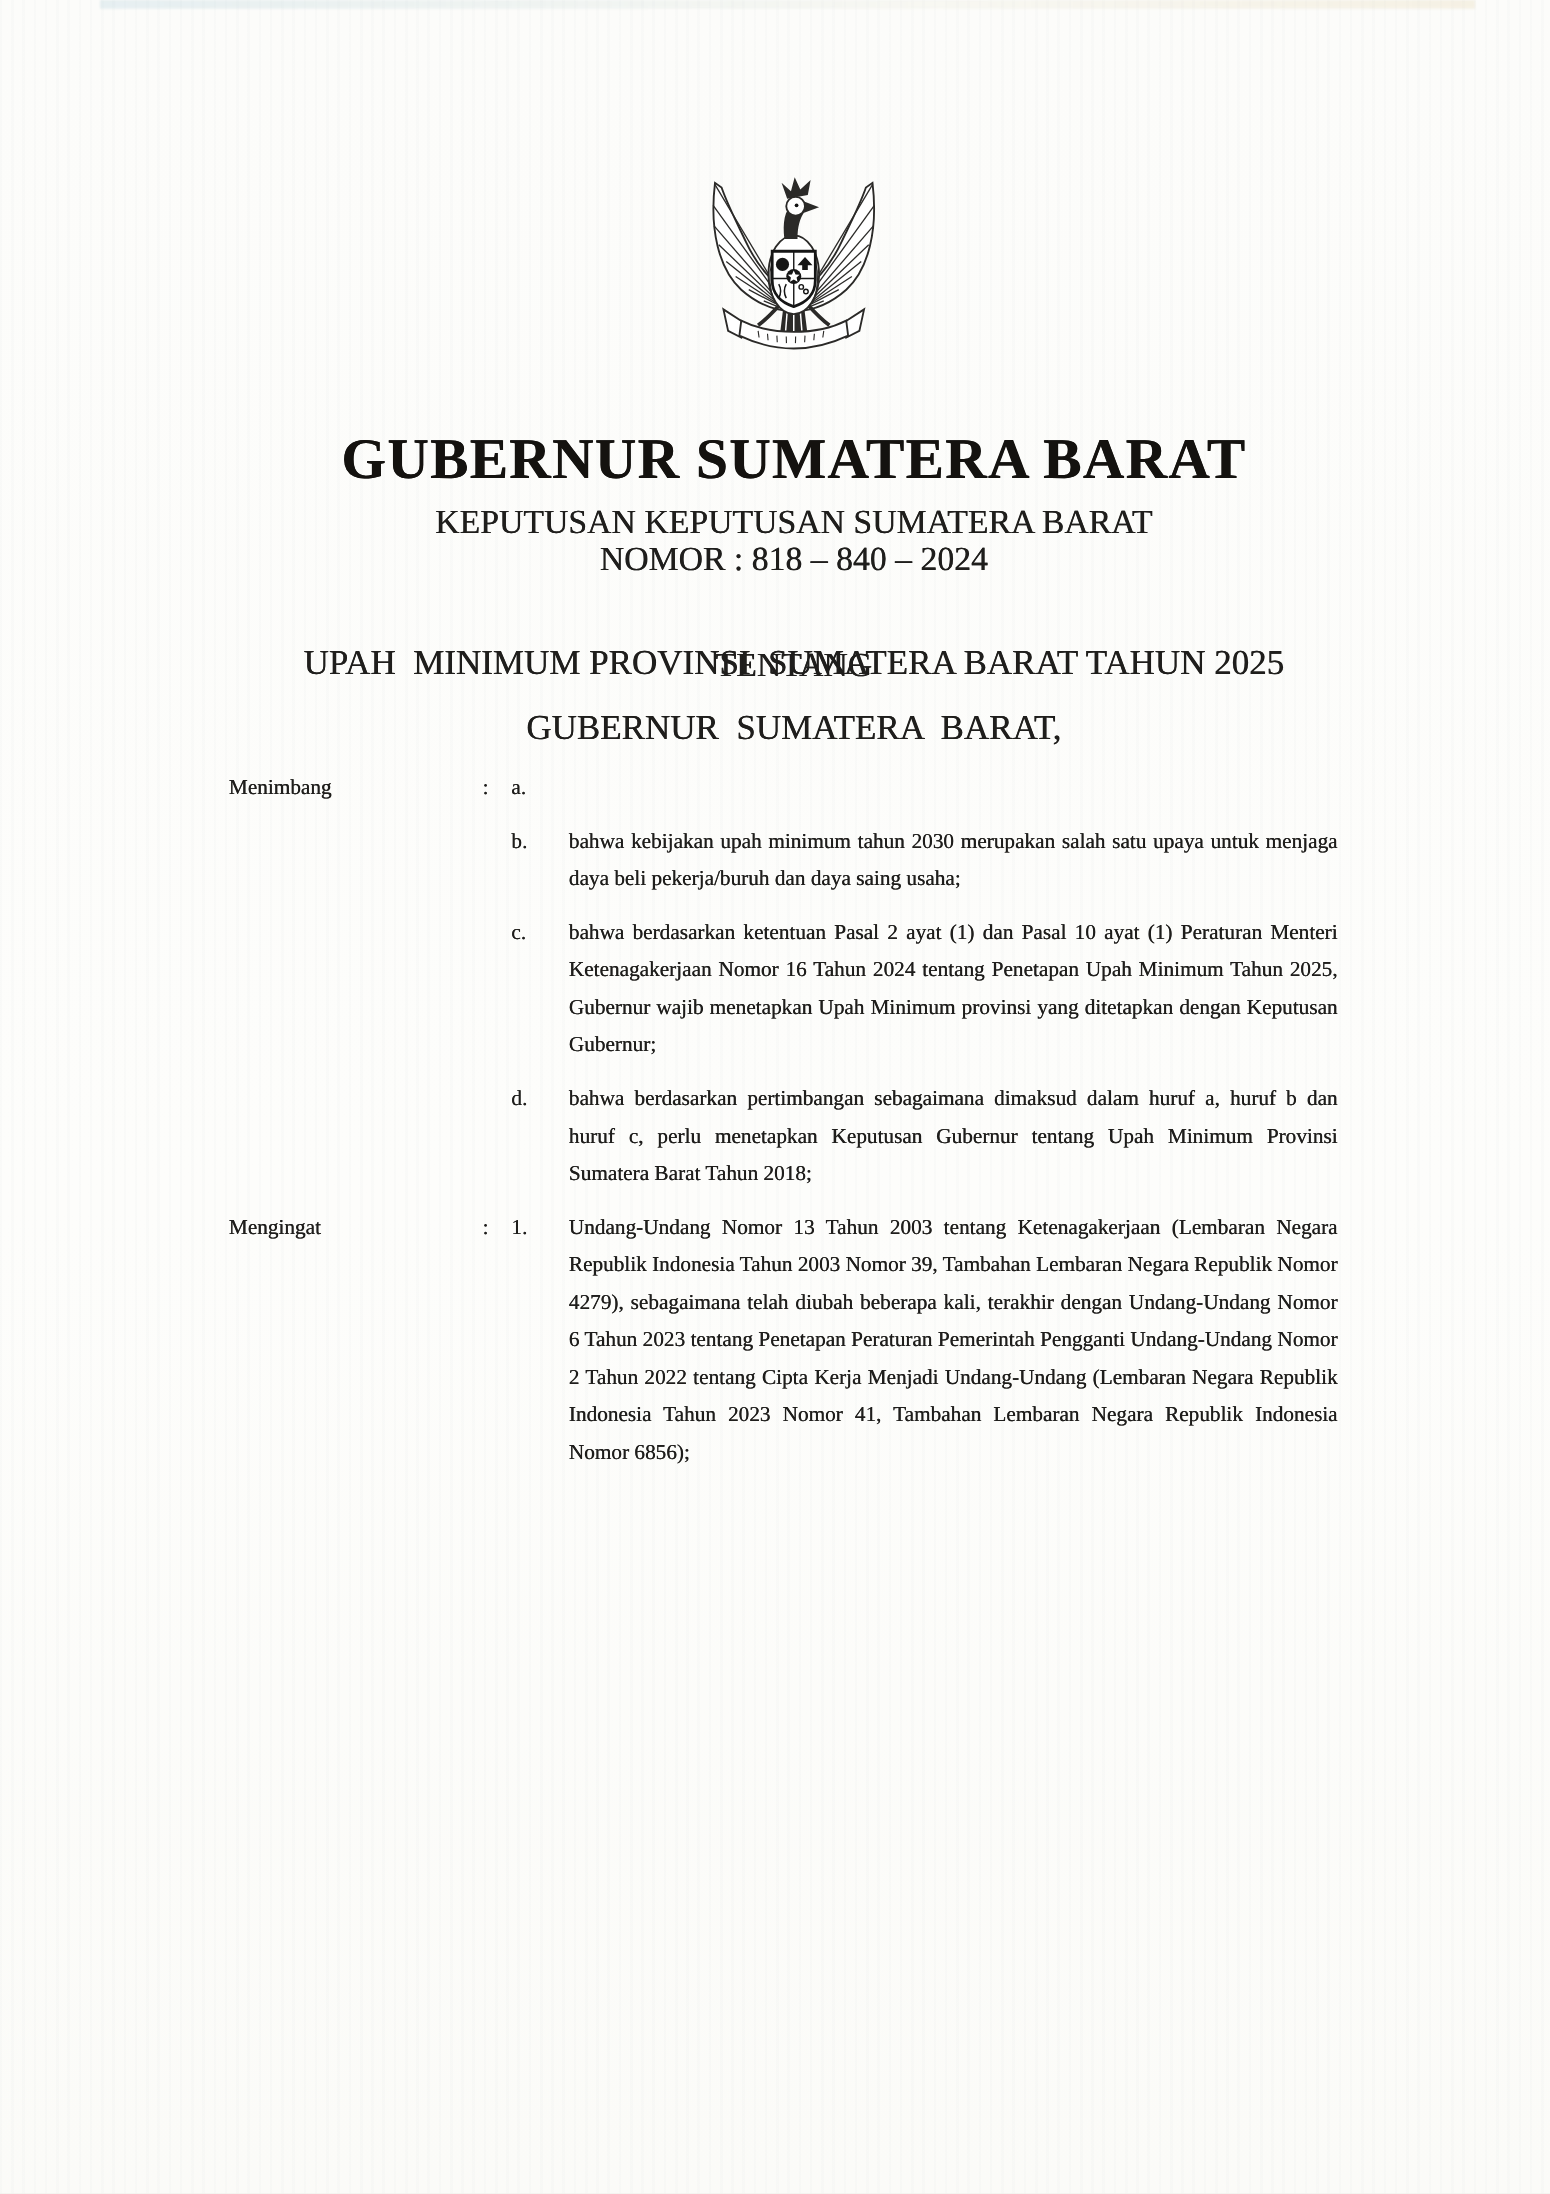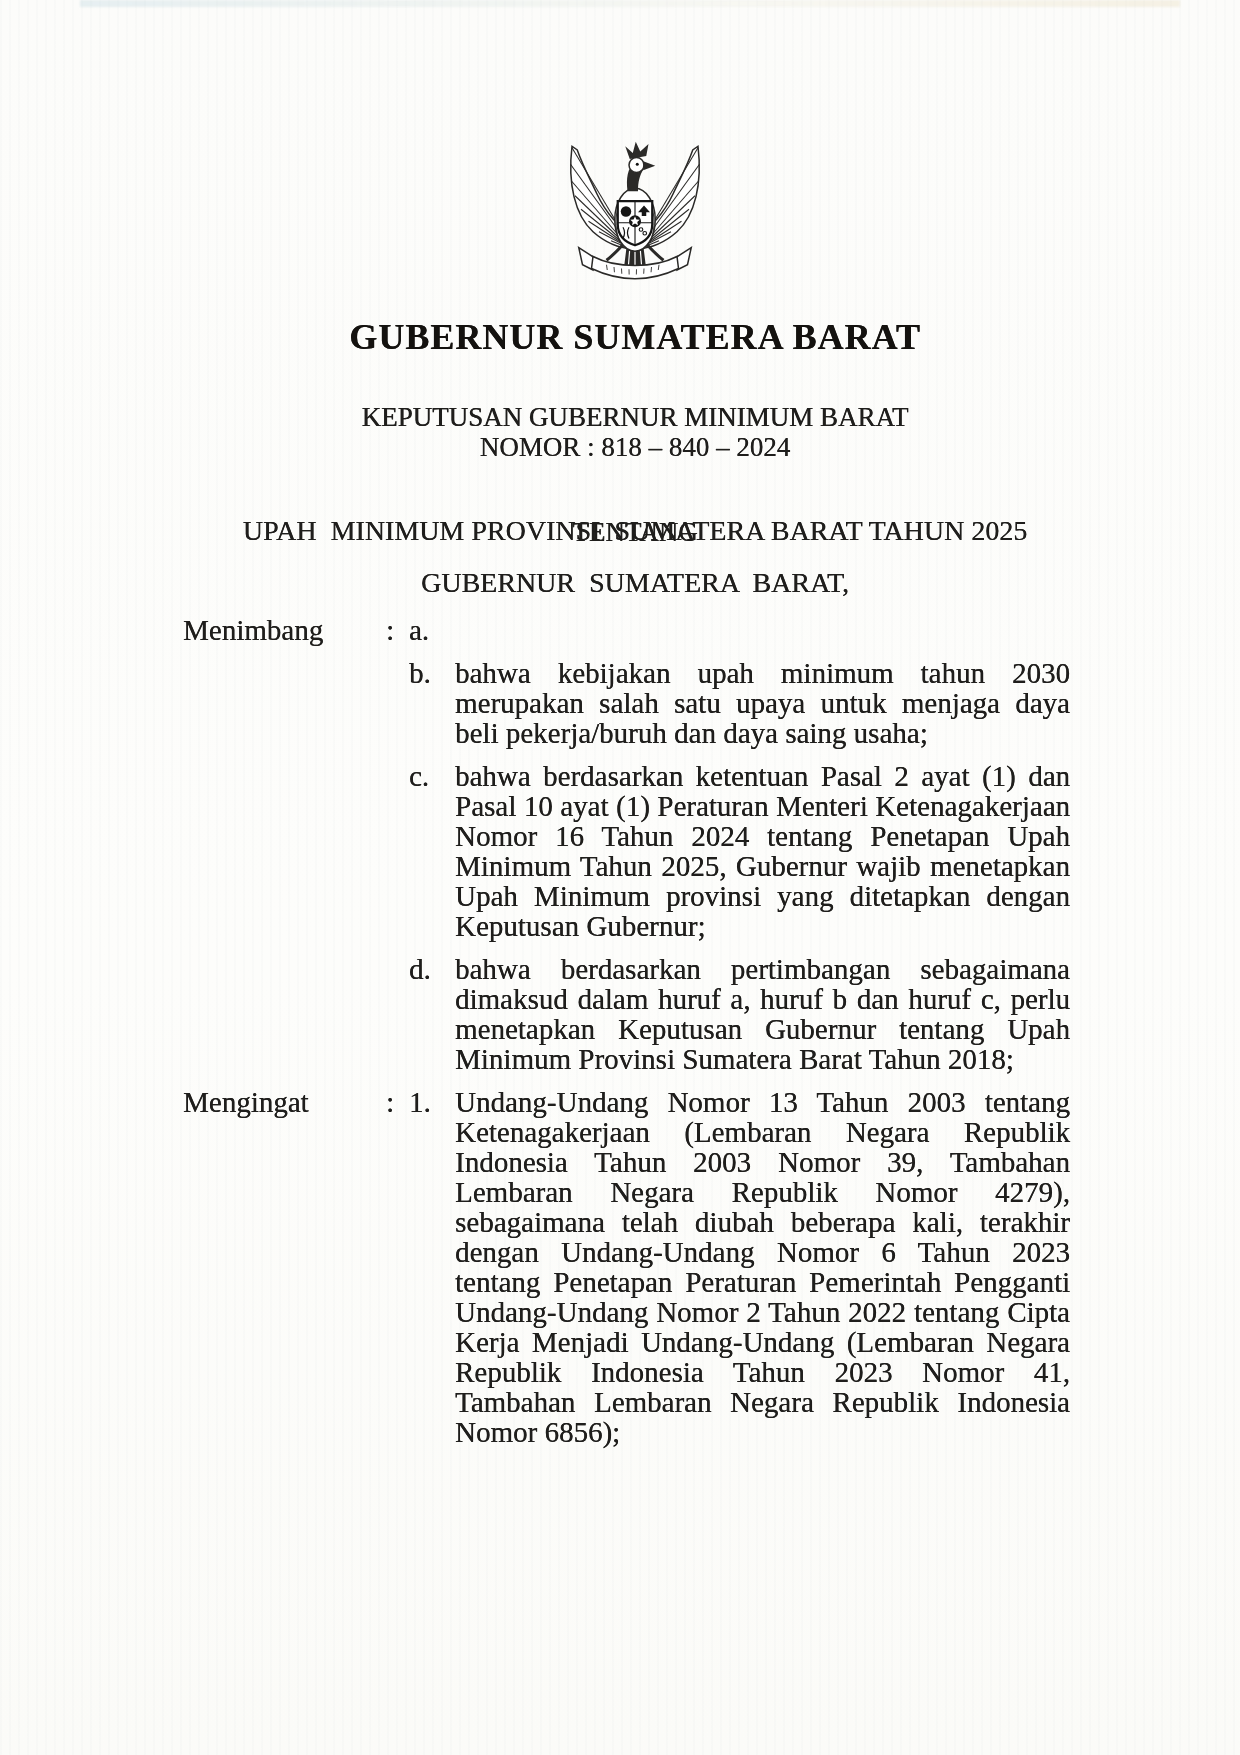--- a/index.html
+++ b/index.html
@@ -27,29 +27,29 @@
   .center-col{position:absolute;left:30px;width:1210px;top:0;height:100%;}
   .emblem-wrap{
     position:absolute;top:137px;left:0;right:0;margin:0 auto;
     width:150px;height:158px;
   }
   .h-line{
     position:absolute;left:0;right:0;text-align:center;
     white-space:pre-wrap;
     text-shadow:0.3px 0 0 currentColor;
   }
-  .authority-title{top:316px;font-size:36px;font-weight:bold;letter-spacing:1px;color:#14120f;}
+  .authority-title{top:340px;font-size:46px;font-weight:bold;letter-spacing:1px;color:#14120f;}
   .decree-title{top:402px;font-size:27px;}
   .decree-number{top:432px;font-size:27px;}
   .about-label{top:486px;font-size:27px;margin-top:31px;}
   .about-subject{top:515px;font-size:28px;}
   .salutation{top:567px;font-size:28px;}
   .body-block{
     position:absolute;left:183px;top:615px;width:887px;
-    font-size:29px;line-height:30px;
+    font-size:17px;line-height:30px;
     text-shadow:0.25px 0 0 currentColor;
   }
   .row{display:grid;grid-template-columns:203px 23px 46px 1fr;margin-bottom:13px;}
   .row .cell-label{text-align:left;}
   .row .cell-text{text-align:justify;}
 </style>
 </head>
 <body>
 
 <div class="page">
@@ -101,21 +101,21 @@
         <path d="M100,105.5 l1.9,4.2 4.4,0.4 -3.3,2.9 1,4.4 -4,-2.4 -4,2.4 1,-4.4 -3.3,-2.9 4.4,-0.4 Z" fill="#ffffff"></path>
 
         <path d="M45,160 L25,147 L30,170 L44,177 Z" fill="#ffffff" stroke="#2b2a28" stroke-width="2"></path>
         <path d="M155,160 L175,147 L170,170 L156,177 Z" fill="#ffffff" stroke="#2b2a28" stroke-width="2"></path>
         <path d="M44,159 C75,175 125,175 156,159 L158,175 C120,193 80,193 42,175 Z" fill="#ffffff" stroke="#2b2a28" stroke-width="2"></path>
         <path d="M62,170 l1,7 M72,173 l0.6,7 M82,175 l0.4,7 M92,176 l0.2,7 M102,176 l-0.2,7 M112,175 l-0.4,7 M122,173 l-0.6,7 M132,170 l-1,7" stroke="#2b2a28" stroke-width="1.2"></path>
       </svg>
     </div>
 
     <div class="h-line authority-title">GUBERNUR SUMATERA BARAT</div>
-    <div class="h-line decree-title">KEPUTUSAN GUBERNUR MINIMUM BARAT</div>
+    <div class="h-line decree-title">KEPUTUSAN KEPUTUSAN SUMATERA BARAT</div>
     <div class="h-line decree-number">NOMOR : 818 – 840 – 2024</div>
     <div class="h-line about-label">TENTANG</div>
     <div class="h-line about-subject">UPAH  MINIMUM PROVINSI  SUMATERA BARAT TAHUN 2025</div>
     <div class="h-line salutation">GUBERNUR  SUMATERA  BARAT,</div>
   </div>
 
   <div class="body-block">
 
     <div class="row">
       <div class="cell-label">Menimbang</div>

